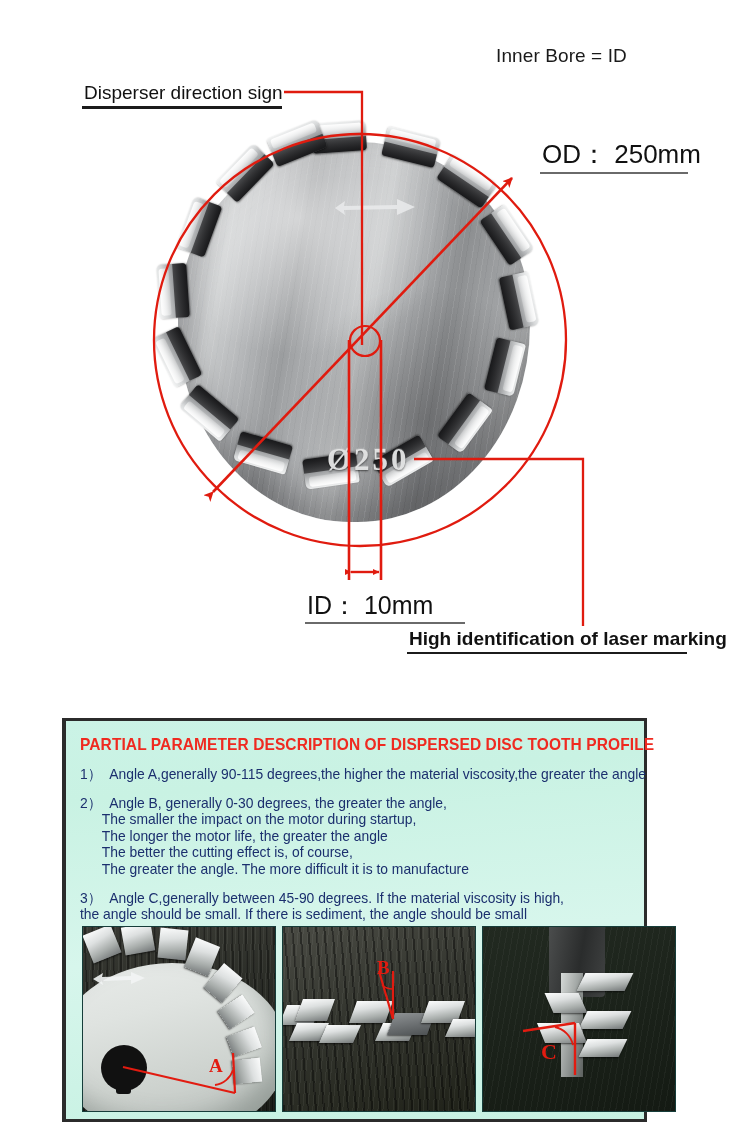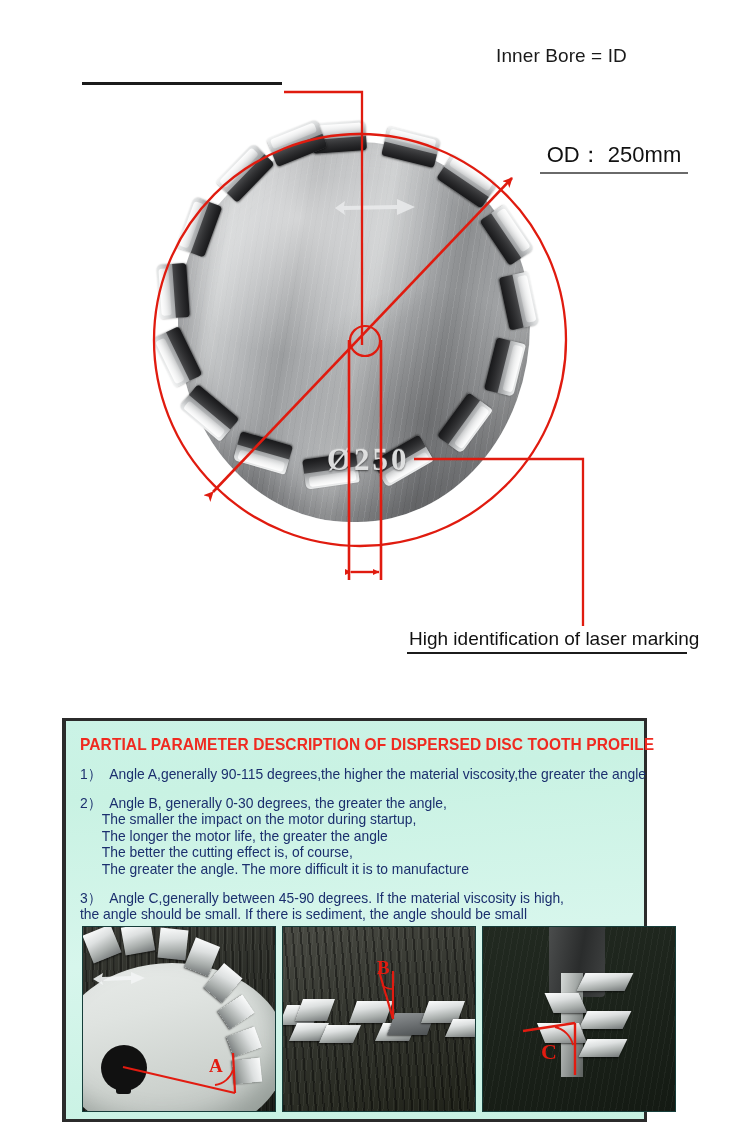--- a/index.html
+++ b/index.html
@@ -17,28 +17,28 @@
 
   
   .anno { position:absolute; white-space:nowrap; color:#111; }
   .anno .txt { display:block; font-size:19px; line-height:22px; padding:0 2px 2px 2px; }
   .anno .rule { display:block; height:3px; background:#1b1b1b; }
 
   #anno-dir { left:82px; top:82px; }
   #anno-dir .rule { width:200px; }
 
   #anno-od { left:540px; top:139px; }
-  #anno-od .txt { font-size:22px; line-height:31px;text-align:center; }
+  #anno-od .txt { font-size:26px; line-height:31px; }
   #anno-od .rule { width:148px; height:2px; background:#6a6a6a; }
 
   #anno-id { left:305px; top:590px; }
   #anno-id .txt { font-size:25px; line-height:30px; }
   #anno-id .rule { width:160px; height:2px; background:#6a6a6a; }
 
-  #anno-laser { left:407px; top:627px; }
+  #anno-laser { left:407px; top:627px;font-weight:bold; }
   #anno-laser .txt { font-size:19px; line-height:23px; }
   #anno-laser .rule { width:280px; height:2px; background:#1b1b1b; }
 
   
   #disc-wrap { position:absolute; left:152px; top:108px; width:404px; height:452px; }
   #disc-photo { position:absolute; inset:0; }
 
   .disc-body {
     position:absolute; left:26px; top:34px; width:352px; height:380px;
     border-radius:49% 49% 49% 49%/46% 46% 52% 52%;
@@ -283,28 +283,33 @@
       <line x1="381" y1="340" x2="381" y2="580" stroke="#e01b0f" stroke-width="2.6"></line>
 
       <line x1="351" y1="572" x2="379" y2="572" stroke="#e01b0f" stroke-width="2.4" marker-start="url(#ahs)" marker-end="url(#ahs)"></line>
 
       <circle cx="365" cy="341" r="15" fill="none" stroke="#e01b0f" stroke-width="2.2"></circle>
 
       <path d="M414 459 L583 459 L583 626" fill="none" stroke="#e01b0f" stroke-width="2.3"></path>
     </svg>
 
     <div class="anno" id="anno-dir">
+      <span class="txt">Disperser direction sign</span>
       <span class="rule"></span>
     </div>
 
     <div class="anno" id="anno-od">
       <span class="txt">OD： 250mm</span>
       <span class="rule"></span>
     </div>
 
+    <div class="anno" id="anno-id">
+      <span class="txt">ID： 10mm</span>
+      <span class="rule"></span>
+    </div>
 
     <div class="anno" id="anno-laser">
       <span class="txt">High identification of laser marking</span>
       <span class="rule"></span>
     </div>
   </div>
 
   <div id="panel">
     <div id="panel-inner">
 

